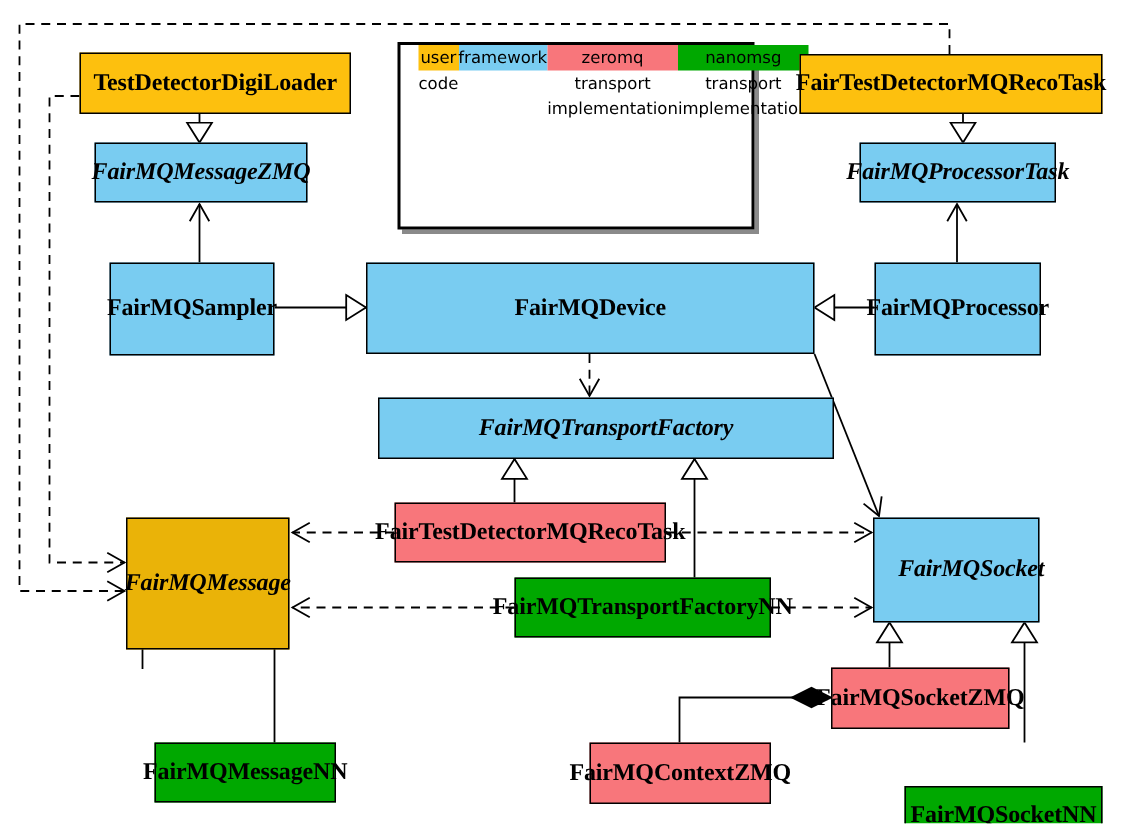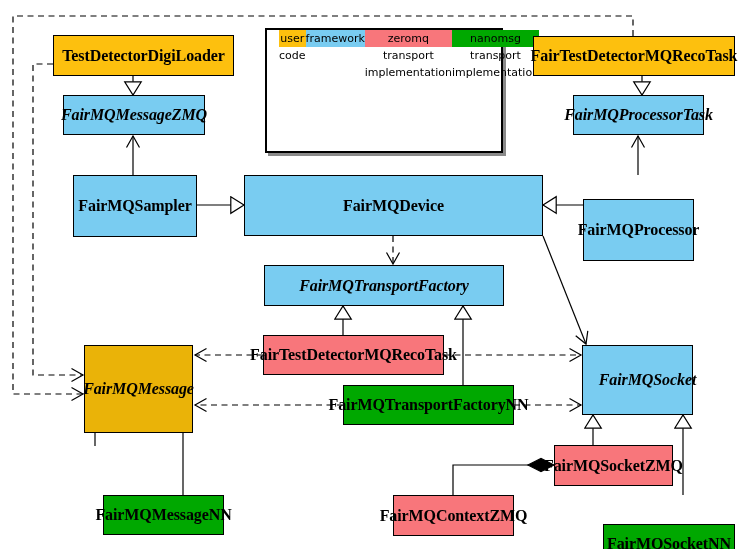--- a/index.html
+++ b/index.html
@@ -78,27 +78,27 @@
   </div>
 
   <div class="node" style="left: 53px; top: 35px; width: 181px; height: 41px; background-color: rgb(253, 192, 14);">TestDetectorDigiLoader</div>
 
   <div class="node" style="left: 533px; top: 36px; width: 202px; height: 40px; background-color: rgb(253, 192, 14);">FairTestDetectorMQRecoTask</div>
 
   <div class="node abstract" style="left: 63px; top: 95px; width: 142px; height: 40px; background-color: rgb(121, 204, 241);">FairMQMessageZMQ</div>
 
   <div class="node abstract" style="left: 573px; top: 95px; width: 131px; height: 40px; background-color: rgb(121, 204, 241);">FairMQProcessorTask</div>
 
-  <div class="node" style="left: 73px; top: 175px; width: 124px; height: 62px; background-color: rgb(121, 204, 241);">FairMQSampler</div>
+  <div class="node" style="left: 73px; top: 175px; width: 110px; height: 62px; background-color: rgb(121, 204, 241);">FairMQSampler</div>
 
   <div class="node" style="left: 244px; top: 175px; width: 299px; height: 61px; background-color: rgb(121, 204, 241);">FairMQDevice</div>
 
-  <div class="node" style="left: 583px; top: 175px; width: 111px; height: 62px; background-color: rgb(121, 204, 241); margin-top: 24px;">FairMQProcessor</div>
+  <div class="node" style="left: 583px; top: 175px; width: 111px; height: 62px; background-color: rgb(121, 204, 241);">FairMQProcessor</div>
 
-  <div class="node abstract" style="left: 264px; top: 265px; width: 240px; height: 41px; background-color: rgb(121, 204, 241);">FairMQTransportFactory</div>
+  <div class="node abstract" style="left: 252px; top: 265px; width: 304px; height: 41px; background-color: rgb(121, 204, 241);">FairMQTransportFactory</div>
 
   <div class="node" style="left: 263px; top: 335px; width: 181px; height: 40px; background-color: rgb(248, 118, 123);">FairTestDetectorMQRecoTask</div>
 
   <div class="node" style="left: 343px; top: 385px; width: 171px; height: 40px; background-color: rgb(0, 168, 0);">FairMQTransportFactoryNN</div>
 
   <div class="node abstract" style="left: 84px; top: 345px; width: 109px; height: 88px; background-color: #eab308;">FairMQMessage</div>
 
   <div class="node abstract" style="left: 582px; top: 345px; width: 111px; height: 70px; background-color: rgb(121, 204, 241); padding-left: 20px;">FairMQSocket</div>
 
 

